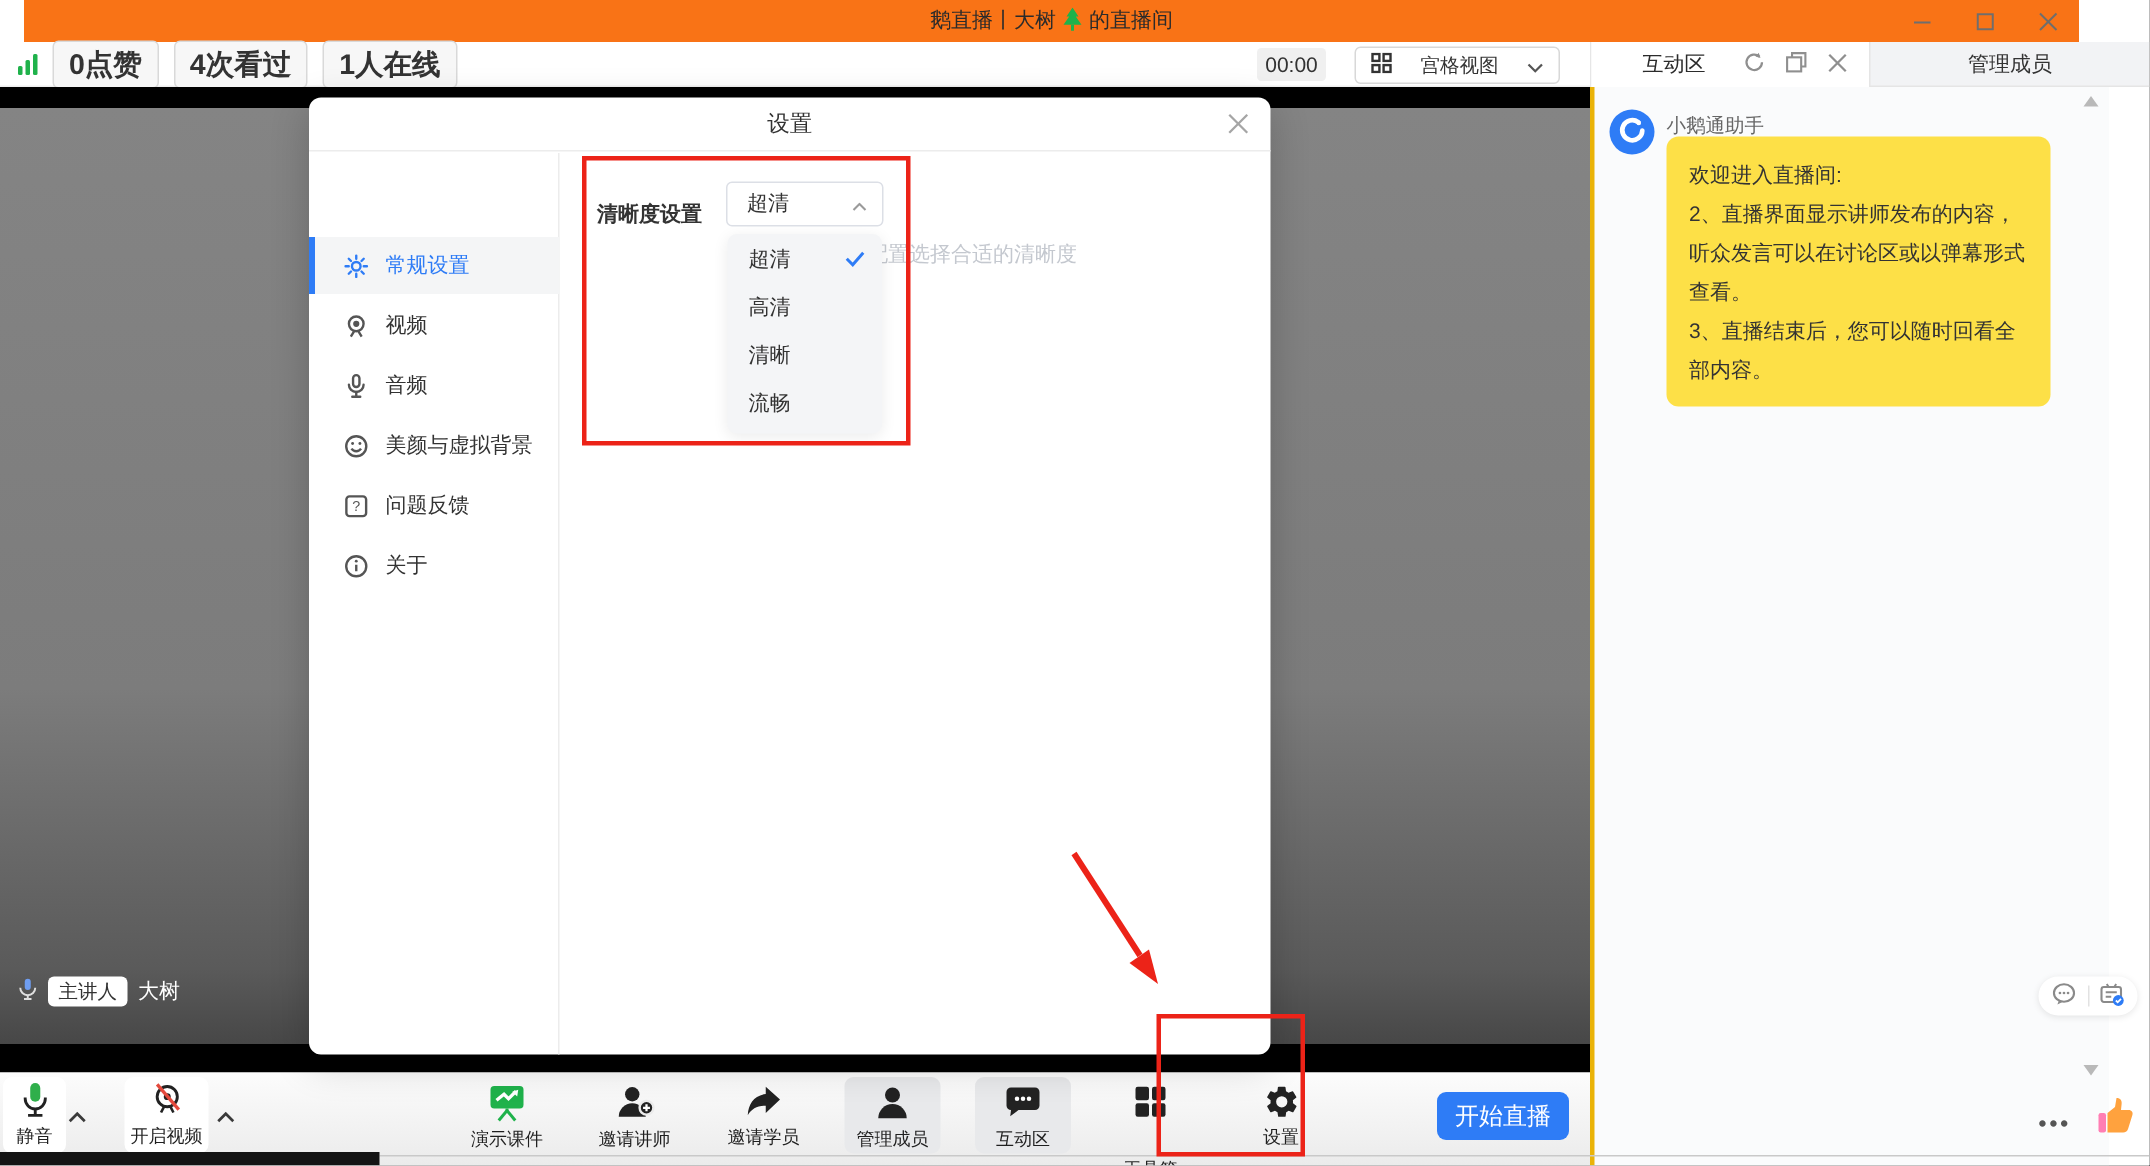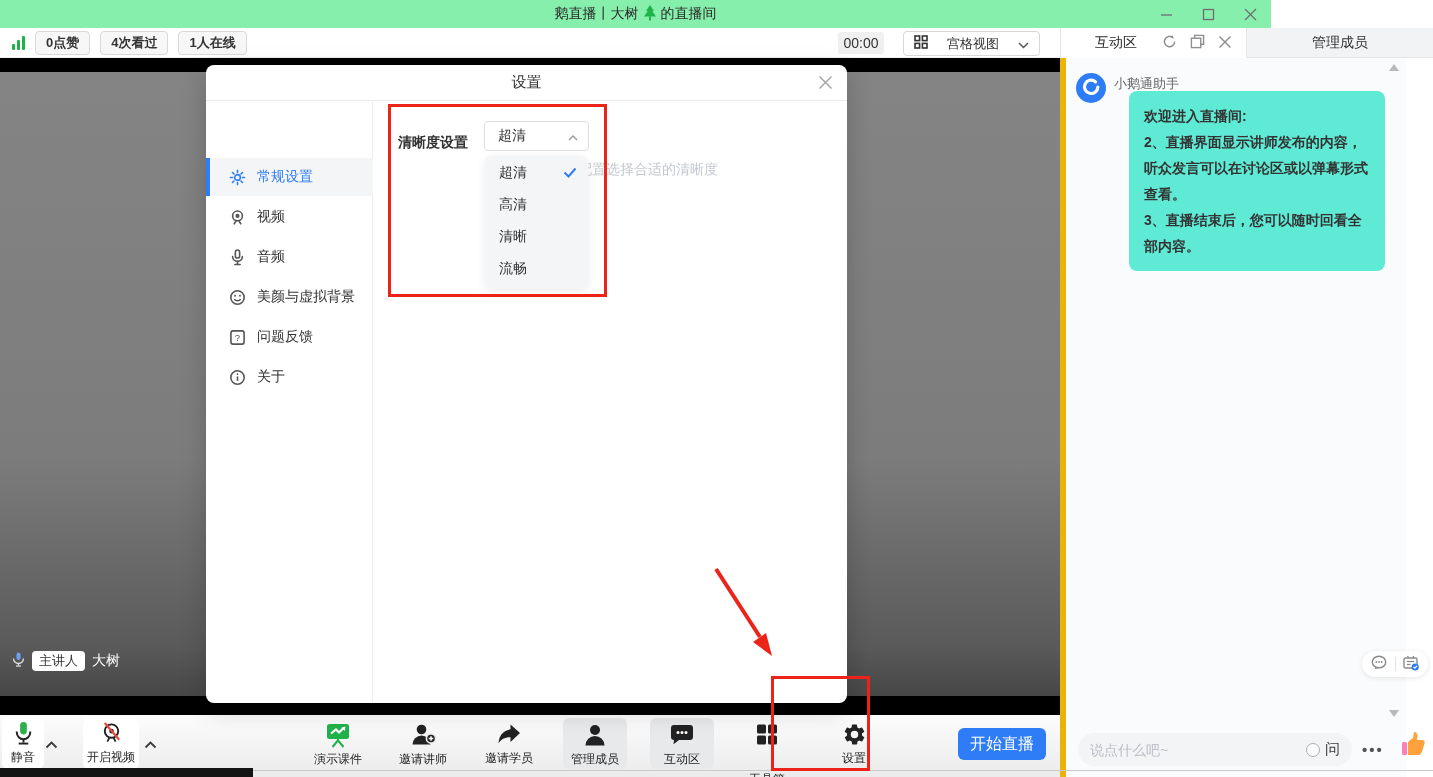--- a/index.html
+++ b/index.html
@@ -3,51 +3,51 @@
 <meta charset="utf-8">
 <style>
   * { margin:0; padding:0; box-sizing:border-box; }
   html,body { background:#ddd; }
   #app {
     position:relative; width:1433px; height:777px; background:#fff;
     font-family:"Liberation Sans","DejaVu Sans",sans-serif; overflow:hidden;
     color:#333; font-size:14px;
   }
   
-  .titlebar { position:absolute; left:0; top:0; width:1271px; height:28px; background:#86efac; }
+  .titlebar { position:absolute; left:16px; top:0; width:1370px; height:28px; background:#f97316; }
   .title-center { position:absolute; left:0; right:0; top:0; height:28px; display:flex; align-items:center; justify-content:center; gap:4px; font-size:14px; color:#2b2b2b; }
   .win-controls { position:absolute; right:14px; top:0; height:28px; display:flex; align-items:center; gap:28px; }
   .win-btn { width:14px; height:14px; display:flex; align-items:center; justify-content:center; cursor:default; }
   
   .statsbar { position:absolute; left:0; top:28px; width:1060px; height:30px; background:#fff; border-bottom:1px solid #efefef; display:flex; align-items:center; }
   .stats-icon { margin-left:12px; display:flex; align-items:flex-end; gap:2px; height:14px; }
   .stats-icon i { display:block; width:3px; background:#1fb24b; border-radius:1px; }
-  .badge { margin-left:10px; padding:2px 10px; border:1px solid #d9d9d9; border-radius:4px; background:#f7f7f7; font-size:13px; font-weight:700; color:#333; }
+  .badge { margin-left:10px; padding:2px 10px; border:1px solid #d9d9d9; border-radius:4px; background:#f7f7f7; font-size:19px; font-weight:700; color:#333; }
   .timer { position:absolute; left:838px; top:32px; width:46px; height:22px; background:#f0f0f0; border-radius:3px; display:flex; align-items:center; justify-content:center; font-size:14px; color:#333; }
   .viewmode { position:absolute; left:903px; top:31px; width:137px; height:25px; border:1px solid #d8d8d8; border-radius:4px; background:#fff; display:flex; align-items:center; padding:0 10px; gap:9px; }
   .viewmode .vm-label { font-size:13px; color:#333; flex:1; text-align:center; }
   
   .tabbar { position:absolute; left:1060px; top:28px; width:373px; height:30px; display:flex; border-left:1px solid #e6e6e6; }
   .tab-active { width:185px; background:#fff; display:flex; align-items:center; padding:0 14px 0 34px; }
   .tab-active .tab-label { font-size:14px; color:#2b2b2b; }
   .tab-icons { margin-left:auto; display:flex; align-items:center; gap:13px; }
   .tab-inactive { flex:1; background:#f2f3f5; border-left:1px solid #e5e5e5; border-bottom:1px solid #e5e5e5; display:flex; align-items:center; justify-content:center; font-size:14px; color:#333; }
   
   .video { position:absolute; left:0; top:58px; width:1060px; height:657px; background:#000; }
   .video-inner { position:absolute; left:0; right:0; top:14px; bottom:19px; background:linear-gradient(180deg,#848484 0%,#7c7c7c 62%,#5a5a5a 92%,#474747 100%); }
   .presenter { position:absolute; left:12px; top:651px; display:flex; align-items:center; gap:7px; z-index:3; }
   .presenter-badge { background:#fff; border-radius:4px; padding:1px 7px; font-size:13px; color:#333; }
   .presenter-name { color:#fff; font-size:14px; }
   
-  .rightpanel { position:absolute; left:1060px; top:58px; width:346px; height:719px; background:#fafbfc; border-left:6px solid #eab308; }
+  .rightpanel { position:absolute; left:1060px; top:58px; width:346px; height:719px; background:#fafbfc; border-left:3px solid #eab308; }
   .scroll-up { position:absolute; right:7px; top:6px; width:0; height:0; border-left:5px solid transparent; border-right:5px solid transparent; border-bottom:7px solid #b9b9b9; }
   .scroll-down { position:absolute; right:7px; top:652px; width:0; height:0; border-left:5px solid transparent; border-right:5px solid transparent; border-top:7px solid #b9b9b9; }
   .avatar { position:absolute; left:10px; top:15px; width:30px; height:30px; border-radius:50%; background:#2e7cf6; display:flex; align-items:center; justify-content:center; }
   .assistant-name { position:absolute; left:48px; top:17px; font-size:13px; color:#666; }
-  .bubble { position:absolute; left:63px; top:33px; width:256px; background:#5eead4; border-radius:8px; padding:12px 15px;font-weight:bold; }
+  .bubble { position:absolute; left:48px; top:33px; width:256px; background:#fde047; border-radius:8px; padding:12px 15px; }
   .bubble div { font-size:14px; line-height:26px; color:#333; }
   .qa-pill { position:absolute; left:296px; top:593px; width:66px; height:26px; background:#fff; border-radius:13px; box-shadow:0 1px 5px rgba(0,0,0,.10); display:flex; align-items:center; justify-content:center; gap:7px; }
   .qa-divider { width:1px; height:14px; background:#e2e2e2; }
   .input-pill { position:absolute; left:12px; top:675px; width:274px; height:33px; background:#f3f4f6; border-radius:17px; display:flex; align-items:center; padding:0 12px; }
   .input-pill input { flex:1; border:none; outline:none; background:transparent; font-size:14px; color:#333; font-family:inherit; }
   .input-pill input::placeholder { color:#b9bdc5; }
   .ask-toggle { display:flex; align-items:center; gap:5px; }
   .ask-circle { width:14px; height:14px; border:1.5px solid #adadad; border-radius:50%; background:#fdfdfd; }
   .ask-label { font-size:15px; color:#3a3a3a; }
   .more-dots { position:absolute; left:296px; top:675px; height:33px; display:flex; align-items:center; font-size:15px; letter-spacing:2px; color:#555; font-weight:700; }
@@ -207,27 +207,20 @@
       <span><svg width="17" height="16" viewBox="0 0 17 16">
             <rect x="1" y="3" width="13" height="10" rx="1.6" fill="none" stroke="#8a8a8a" stroke-width="1.4"></rect>
             <line x1="4.5" y1="1" x2="5.8" y2="3" stroke="#8a8a8a" stroke-width="1.3"></line>
             <line x1="10.8" y1="1" x2="9.5" y2="3" stroke="#8a8a8a" stroke-width="1.3"></line>
             <line x1="3.8" y1="6.5" x2="11.2" y2="6.5" stroke="#8a8a8a" stroke-width="1.3"></line>
             <line x1="3.8" y1="9.5" x2="7.5" y2="9.5" stroke="#8a8a8a" stroke-width="1.3"></line>
             <circle cx="12.2" cy="12" r="3.6" fill="#2e7cf6"></circle>
             <polyline points="10.6,12 11.8,13.2 14,10.9" fill="none" stroke="#fff" stroke-width="1.2"></polyline>
           </svg></span>
     </div>
-    <div class="input-pill">
-      <input type="text" placeholder="说点什么吧~" style="">
-      <span class="ask-toggle">
-        <span class="ask-circle"></span>
-        <span class="ask-label">问</span>
-      </span>
-    </div>
     <div class="more-dots">•••</div>
     <div class="thumb">
       <svg width="26" height="28" viewBox="0 0 26 28">
           <rect x="2" y="12" width="5" height="13" rx="1.5" fill="#ff7eb3"></rect>
           <path d="M8 25V12l5-4 1-6c2.6 0 3.8 1.8 3.4 4.2L17 10h5.2c1.8 0 3 1.6 2.4 3.3l-2.8 9C21.4 23.9 20 25 18.4 25z" fill="#ffa23e"></path>
         </svg>
     </div>
   </div>
 
   <div class="toolbar">

